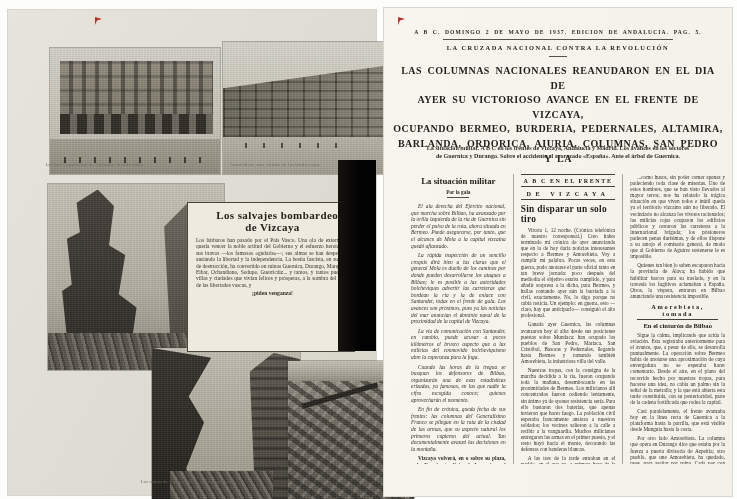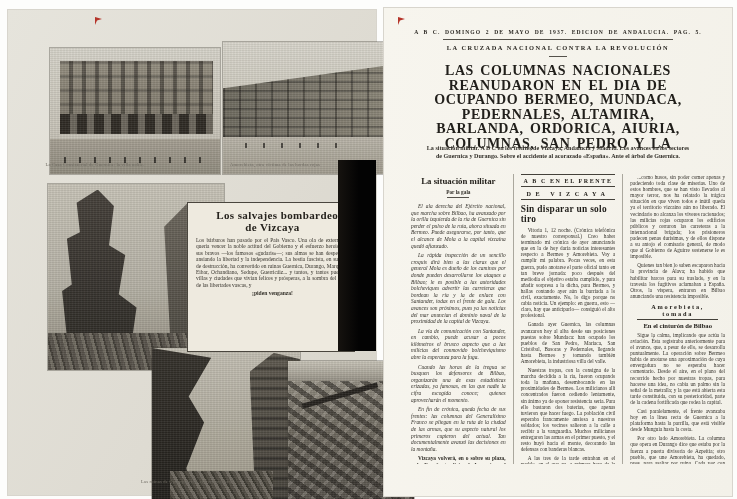--- a/index.html
+++ b/index.html
@@ -70,21 +70,21 @@
   .clip-title{font-weight:bold;font-size:11px;line-height:12px;text-align:center;letter-spacing:.4px;color:#26231e;padding-left:14px;white-space:nowrap;}
   .clip-title2{font-weight:bold;font-size:11px;line-height:12px;text-align:center;letter-spacing:.4px;color:#26231e;}
   .clip-body{font-size:5.4px;line-height:6.4px;text-align:justify;margin-top:4px;color:#35322b;}
   .clip-closing{font-size:5.6px;text-align:center;margin-top:2px;font-weight:bold;color:#35322b;}
 
   
   .masthead{position:absolute;top:21px;left:0;right:0;text-align:center;font-size:5.6px;font-weight:bold;letter-spacing:1.1px;word-spacing:2px;color:#2e2b26;}
   .mastrule{position:absolute;top:31px;left:17%;right:17%;border-top:1px solid #55524b;}
   .banner{position:absolute;top:36px;left:0;right:0;text-align:center;font-size:6.4px;font-weight:bold;letter-spacing:1.5px;color:#2a2722;}
   .bannerdash{position:absolute;top:48px;left:calc(50% - 9px);width:18px;border-top:1px solid #55524b;}
-  .headline{position:absolute;top:56px;left:8px;right:8px;text-align:center;font-weight:bold;font-size:14px;line-height:14.6px;letter-spacing:.5px;word-spacing:2.5px;color:#211f1b;}
+  .headline{position:absolute;top:56px;left:8px;right:8px;text-align:center;font-weight:bold;font-size:10px;line-height:14.6px;letter-spacing:.5px;word-spacing:2.5px;color:#211f1b;}
   .deck{position:absolute;top:136px;left:5px;right:5px;text-align:center;font-size:6.1px;line-height:8.4px;font-weight:bold;color:#33302a;}
 
   .colwrap{position:absolute;top:166px;left:27px;right:7px;height:290px;display:flex;}
   .col{flex:1 1 0;overflow:hidden;min-width:0;}
   .col + .col{border-left:1px solid #aaa79d;margin-left:7px;padding-left:7px;}
   .col p{font-size:5.2px;line-height:6.1px;text-align:justify;margin:0 0 3px;text-indent:7px;color:#33302a;}
   .col1 p{font-style:italic;font-size:5.4px;line-height:6.6px;}
   .col1-head{text-align:center;font-size:8.8px;font-weight:bold;margin:2px 0 3px;color:#26231e;}
   .byline{text-align:center;font-size:5.3px;font-weight:bold;color:#33302a;}
   .bylinerule{width:22px;margin:2px auto 5px;border-top:1px solid #55524b;}
@@ -166,21 +166,22 @@
         </svg>
     </span>
 
     <div class="masthead">A B C. DOMINGO 2 DE MAYO DE 1937. EDICION DE ANDALUCIA. PAG. 5.</div>
     <div class="mastrule"></div>
     <div class="banner">LA CRUZADA NACIONAL CONTRA LA REVOLUCIÓN</div>
     <div class="bannerdash"></div>
 
     <h1 class="headline" style="margin:0;">
       <div>LAS COLUMNAS NACIONALES REANUDARON EN EL DIA DE</div>
-      <div>OCUPANDO BERMEO, MUNDACA, PEDERNALES, ALTAMIRA,</div>
+      <div>AYER SU VICTORIOSO AVANCE EN EL FRENTE DE VIZCAYA,</div>
+      <div>OCUPANDO BERMEO, BURDERIA, PEDERNALES, ALTAMIRA,</div>
       <div>BARLANDA, ORDORICA, AIURIA, COLUMNAS, SAN PEDRO Y LA</div>
     </h1>
 
     <div class="deck">
       <div>La situación militar. A B C en los frentes de Vizcaya, Andalucía y Madrid. Los avances en los sectores</div>
       <div>de Guernica y Durango. Sobre el accidente al acorazado «España». Ante el árbol de Guernica.</div>
     </div>
 
     <div class="colwrap">
 

